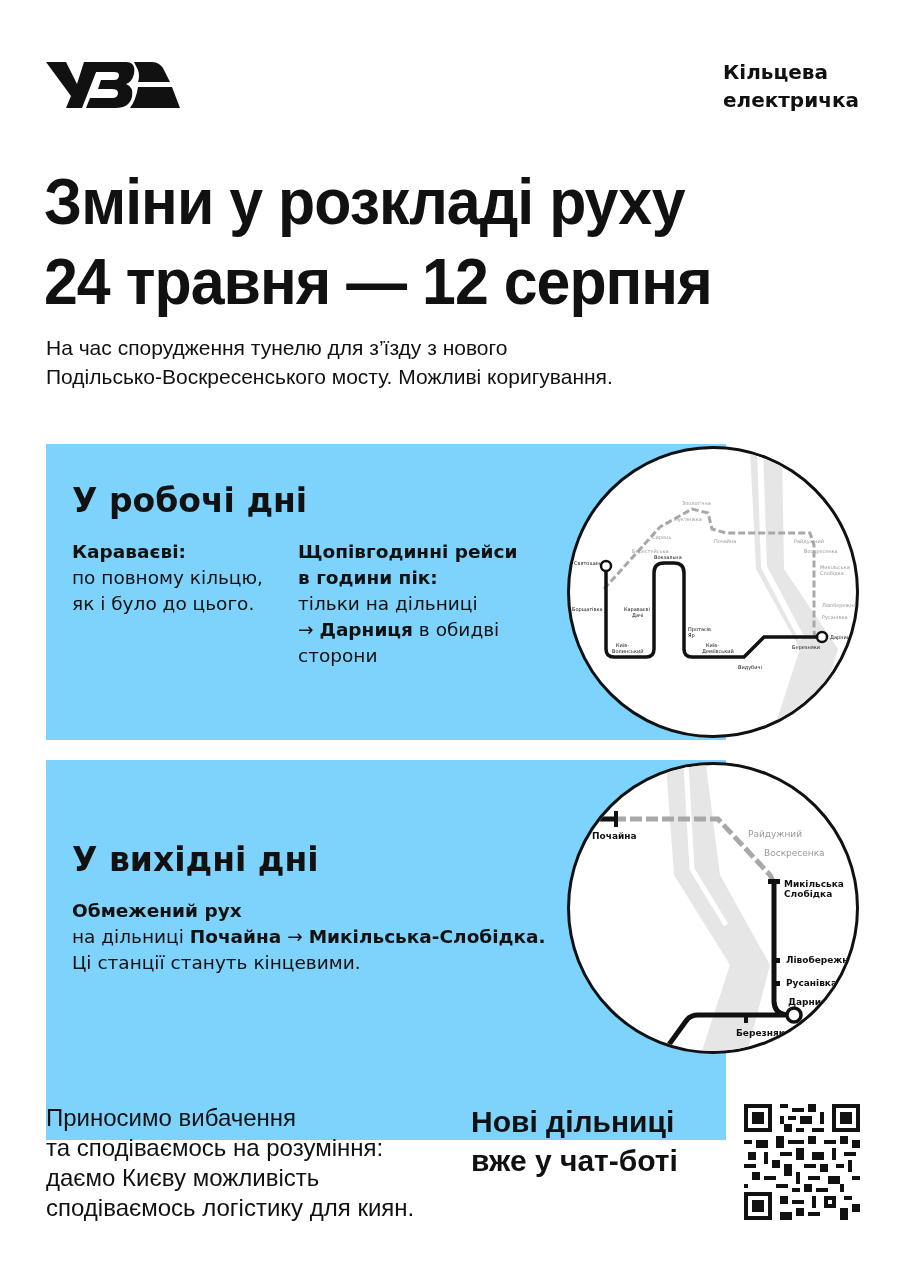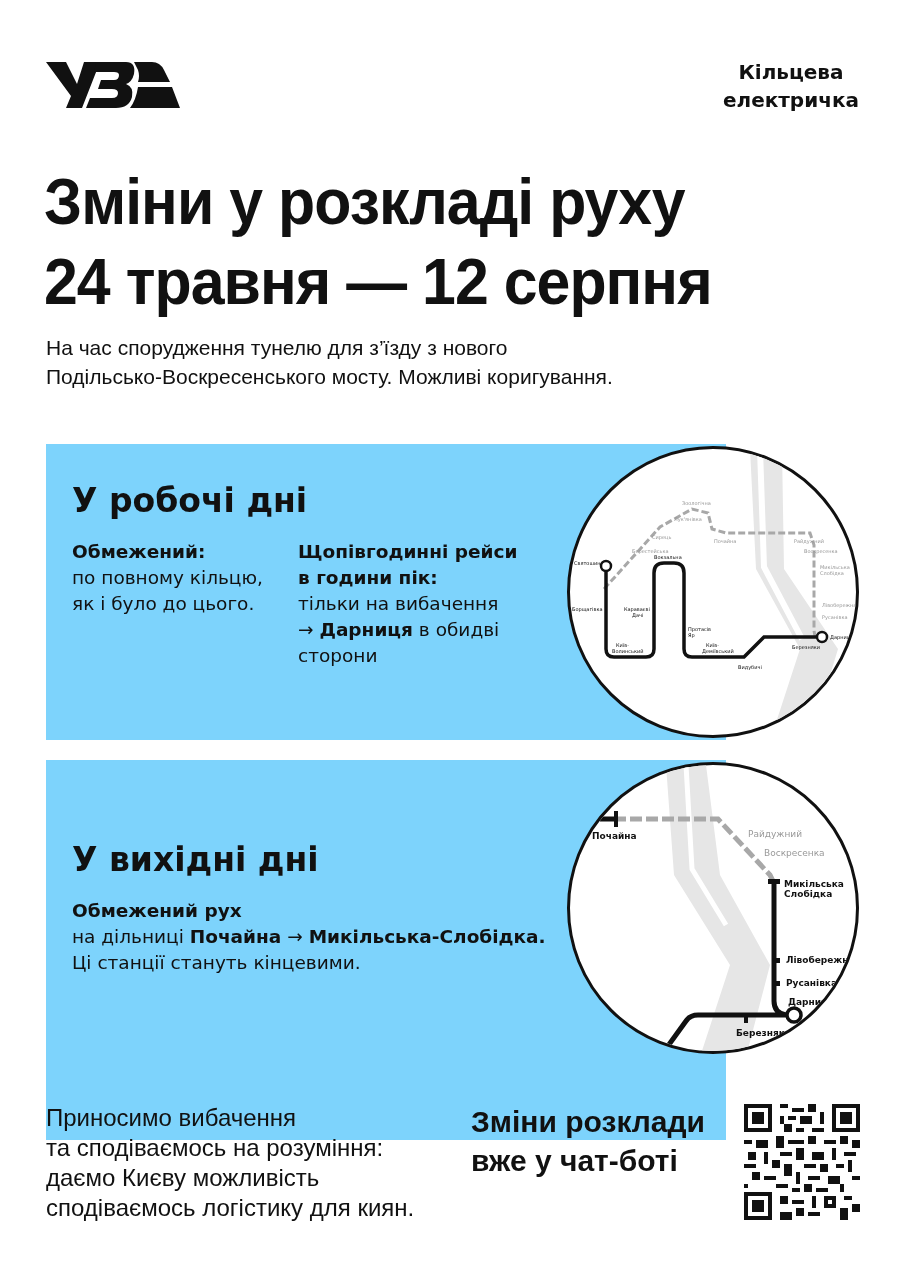--- a/index.html
+++ b/index.html
@@ -1,21 +1,21 @@
 <!DOCTYPE html>
 <html><head>
 <meta charset="utf-8">
 <style>
   html, body { margin: 0; padding: 0; }
   body {
     width: 905px; height: 1280px; background: #ffffff; position: relative; overflow: hidden;
     font-family: "DejaVu Sans", sans-serif; color: #111;
   }
   .logo { position: absolute; left: 46px; top: 60px; width: 134px; height: 50px; }
-  .tag { position: absolute; right: 46px; top: 58px; text-align: center; font-weight: bold; font-size: 20px; line-height: 28px; }
+  .tag { position: absolute; right: 46px; top: 58px; text-align: left; font-weight: bold; font-size: 20px; line-height: 28px; }
   .title { position: absolute; left: 44px; top: 162px; font-family: "Liberation Sans", sans-serif; font-weight: bold; font-size: 64px; line-height: 80px; letter-spacing: -1px; transform: scaleX(0.95); transform-origin: left top; white-space: nowrap; }
   .subtitle { position: absolute; left: 46px; top: 333px; font-family: "Liberation Sans", sans-serif; font-weight: normal; font-size: 21px; line-height: 29px; white-space: nowrap; }
   .panel { position: absolute; left: 46px; width: 680px; background: #7dd3fc; }
   .p1 { top: 444px; height: 296px; }
   .p2 { top: 760px; height: 380px; }
   .ph { position: absolute; left: 26px; font-weight: bold; font-size: 33px; line-height: 40px; white-space: nowrap; }
   .pt { position: absolute; font-size: 18.5px; line-height: 26px; white-space: nowrap; }
   .pt b { font-weight: bold; }
   .circle { position: absolute; width: 292px; height: 292px; border-radius: 50%; border: 3px solid #111; background: #fff; overflow: hidden; box-sizing: border-box; }
   .c1 { left: 567px; top: 446px; }
@@ -51,28 +51,28 @@
 </div>
 
 <div class="subtitle">
   <div>На час спорудження тунелю для з’їзду з нового</div>
   <div>Подільсько-Воскресенського мосту. Можливі коригування.</div>
 </div>
 
 <div class="panel p1">
   <div class="ph" style="top:37px;">У робочі дні</div>
   <div class="pt" style="left:26px; top:95px;">
-    <div><b>Обмежений:</b></div>
+    <div><b>Караваєві:</b></div>
     <div>по повному кільцю,</div>
     <div>як і було до цього.</div>
   </div>
   <div class="pt" style="left:252px; top:95px;">
     <div><b>Щопівгодинні рейси</b></div>
     <div><b>в години пік:</b></div>
-    <div>тільки на вибачення</div>
+    <div>тільки на дільниці</div>
     <div><span>→</span> <b>Дарниця</b> <span>в обидві</span></div>
     <div>сторони</div>
   </div>
 </div>
 
 <div class="circle c1">
   <svg width="292" height="292" viewBox="0 0 292 292" style="font-family:'DejaVu Sans',sans-serif;">
 
     <path d="M180 0 L186 120 L230 200 L200 292 L240 292 L268 200 L214 120 L212 0 Z" fill="#e6e6e6"></path>
     <path d="M190 0 L194 118 L232 190" stroke="#fff" stroke-width="6" fill="none"></path>
@@ -153,21 +153,21 @@
 </div>
 
 <div class="foot-l">
   <div>Приносимо вибачення</div>
   <div>та сподіваємось на розуміння:</div>
   <div>даємо Києву можливість</div>
   <div>сподіваємось логістику для киян.</div>
 </div>
 
 <div class="foot-m">
-  <div>Зміни розклади</div>
+  <div>Нові дільниці</div>
   <div>вже у чат-боті</div>
 </div>
 
 <div class="qr">
   <svg width="116" height="116" viewBox="0 0 29 29" shape-rendering="crispEdges">
     <rect width="29" height="29" fill="#fff"></rect>
     <g fill="#111">
       <path d="M0 0h7v7H0z M1 1v5h5V1z M2 2h3v3H2z"></path>
       <path d="M22 0h7v7h-7z M23 1v5h5V1z M24 2h3v3h-3z"></path>
       <path d="M0 22h7v7H0z M1 23v5h5v-5z M2 24h3v3H2z"></path>

